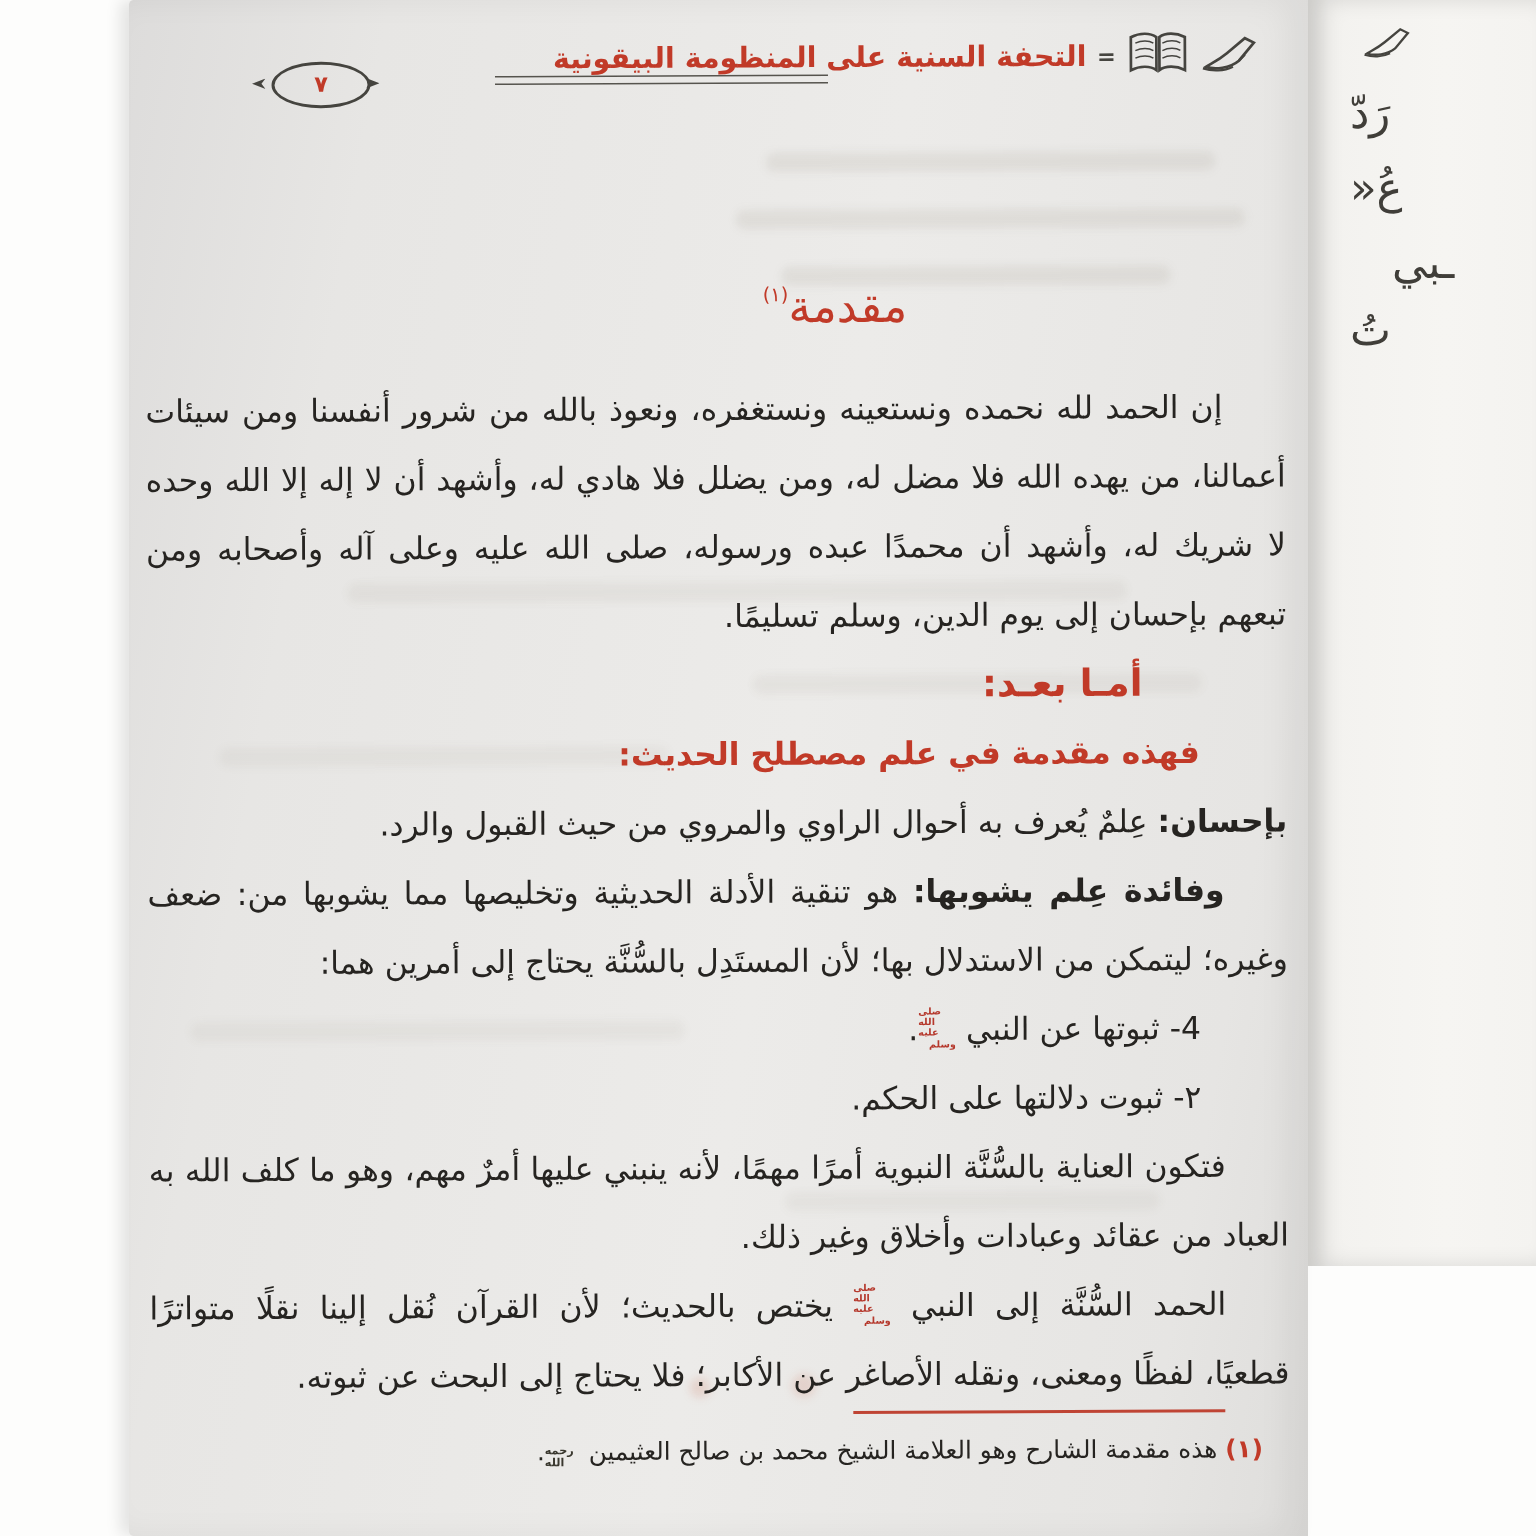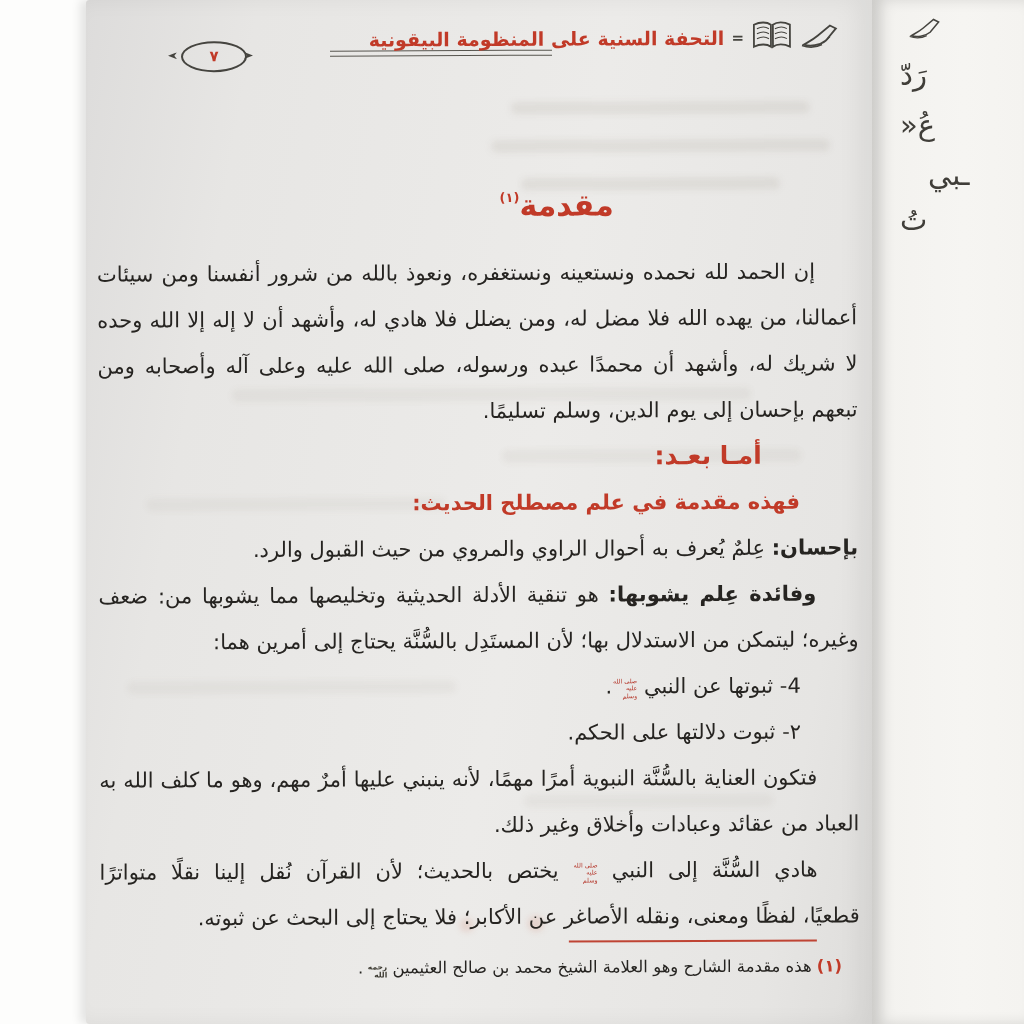--- a/index.html
+++ b/index.html
@@ -41,21 +41,21 @@
     position:absolute;top:22px;right:30px;direction:rtl;
     display:flex;align-items:center;gap:7px;
   }
   .book-title{color:#c13a28;font-weight:bold;font-size:19px;white-space:nowrap;}
   .equals{color:#45443f;font-size:15px;font-weight:bold;}
   .icon{display:inline-block;}
 
   
   .heading{
     position:absolute;top:188px;left:472px;transform:translateX(-50%);
-    color:#c13a28;font-size:30px;font-weight:bold;white-space:nowrap;direction:rtl;
+    color:#c13a28;font-size:30px;font-weight:normal;white-space:nowrap;direction:rtl;
   }
   .heading sup{font-size:13px;vertical-align:14px;}
 
   
   .textblocks{
     position:absolute;top:250px;right:14px;left:12px;direction:rtl;
     color:#262421;font-size:21px;line-height:46px;
   }
   .line{text-align:justify;text-align-last:justify;white-space:normal;}
   .line.end{text-align-last:right;}
@@ -65,38 +65,38 @@
   .amma{
     color:#c13a28;font-weight:bold;font-size:25px;line-height:46px;
     padding-right:96px;text-align:right;letter-spacing:1px;
   }
   .redline{
     color:#c13a28;font-weight:bold;font-size:21px;line-height:46px;
     padding-right:58px;text-align:right;
   }
   .saw{
     display:inline-block;width:25px;color:#b5382c;font-size:6.4px;line-height:1.15;
-    text-align:right;vertical-align:-7px;font-weight:normal;overflow:hidden;
+    text-align:left;vertical-align:-7px;font-weight:bold;overflow:hidden;
   }
 
   
   .fn-rule{position:absolute;top:941px;right:57px;width:248px;border-top:2px solid #bf4434;}
   .footnote{
     position:absolute;top:953px;right:32px;left:20px;direction:rtl;
     color:#262421;font-size:16.5px;line-height:30px;text-align:right;
   }
   .fn-marker{color:#c13a28;font-weight:bold;}
   .rahimahu{
     display:inline-block;width:24px;color:#3a382f;font-size:7.5px;line-height:1.1;
-    text-align:right;vertical-align:-4px;font-weight:bold;
+    text-align:left;vertical-align:-4px;font-weight:bold;
   }
 
   
   .facing{
-    position:absolute;left:872px;top:0;width:152px;height:1024px;
+    position:absolute;left:872px;top:0;width:152px;height:844px;
     background:linear-gradient(90deg,#e9e8e5 0%,#f3f2ef 9%,#f6f5f2 60%,#f4f3f0 100%);
     box-shadow:inset 10px 0 14px rgba(0,0,0,0.12);
   }
   .frag{
     position:absolute;direction:rtl;color:#403e39;font-size:29px;font-weight:500;
     right:auto;left:28px;white-space:nowrap;
   }
   .facing .icon{position:absolute;left:36px;top:16px;}
 </style>
 </head>
@@ -156,21 +156,21 @@
           <div class="line end"><span>تبعهم بإحسان إلى يوم الدين، وسلم تسليمًا.</span></div>
           <div class="amma">أمـا بعـد:</div>
           <div class="redline">فهذه مقدمة في علم مصطلح الحديث:</div>
           <div class="line end"><span class="lead">بإحسان:</span><span> عِلمٌ يُعرف به أحوال الراوي والمروي من حيث القبول والرد.</span></div>
           <div class="line indent"><span class="lead">وفائدة عِلم يشوبها:</span><span> هو تنقية الأدلة الحديثية وتخليصها مما يشوبها من: ضعف</span></div>
           <div class="line end"><span>وغيره؛ ليتمكن من الاستدلال بها؛ لأن المستَدِل بالسُّنَّة يحتاج إلى أمرين هما:</span></div>
           <div class="line listitem end"><span>4- ثبوتها عن النبي </span><span class="saw">صلى الله عليه وسلم</span><span>.</span></div>
           <div class="line listitem end"><span>٢- ثبوت دلالتها على الحكم.</span></div>
           <div class="line indent"><span>فتكون العناية بالسُّنَّة النبوية أمرًا مهمًا، لأنه ينبني عليها أمرٌ مهم، وهو ما كلف الله به</span></div>
           <div class="line end"><span>العباد من عقائد وعبادات وأخلاق وغير ذلك.</span></div>
-          <div class="line indent"><span>هادي السُّنَّة إلى النبي </span><span class="saw">صلى الله عليه وسلم</span><span> يختص بالحديث؛ لأن القرآن نُقل إلينا نقلًا متواترًا</span></div>
+          <div class="line indent"><span>الحمد السُّنَّة إلى النبي </span><span class="saw">صلى الله عليه وسلم</span><span> يختص بالحديث؛ لأن القرآن نُقل إلينا نقلًا متواترًا</span></div>
           <div class="line end"><span>قطعيًا، لفظًا ومعنى، ونقله الأصاغر عن الأكابر؛ فلا يحتاج إلى البحث عن ثبوته.</span></div>
         </div>
 
       <div class="fn-rule"></div>
       <div class="footnote">
         <span class="fn-marker">(١)</span><span> هذه مقدمة الشارح وهو العلامة الشيخ محمد بن صالح العثيمين </span><span class="rahimahu">رحمه الله</span><span>.</span>
       </div>
 
     </div>
   </div>

